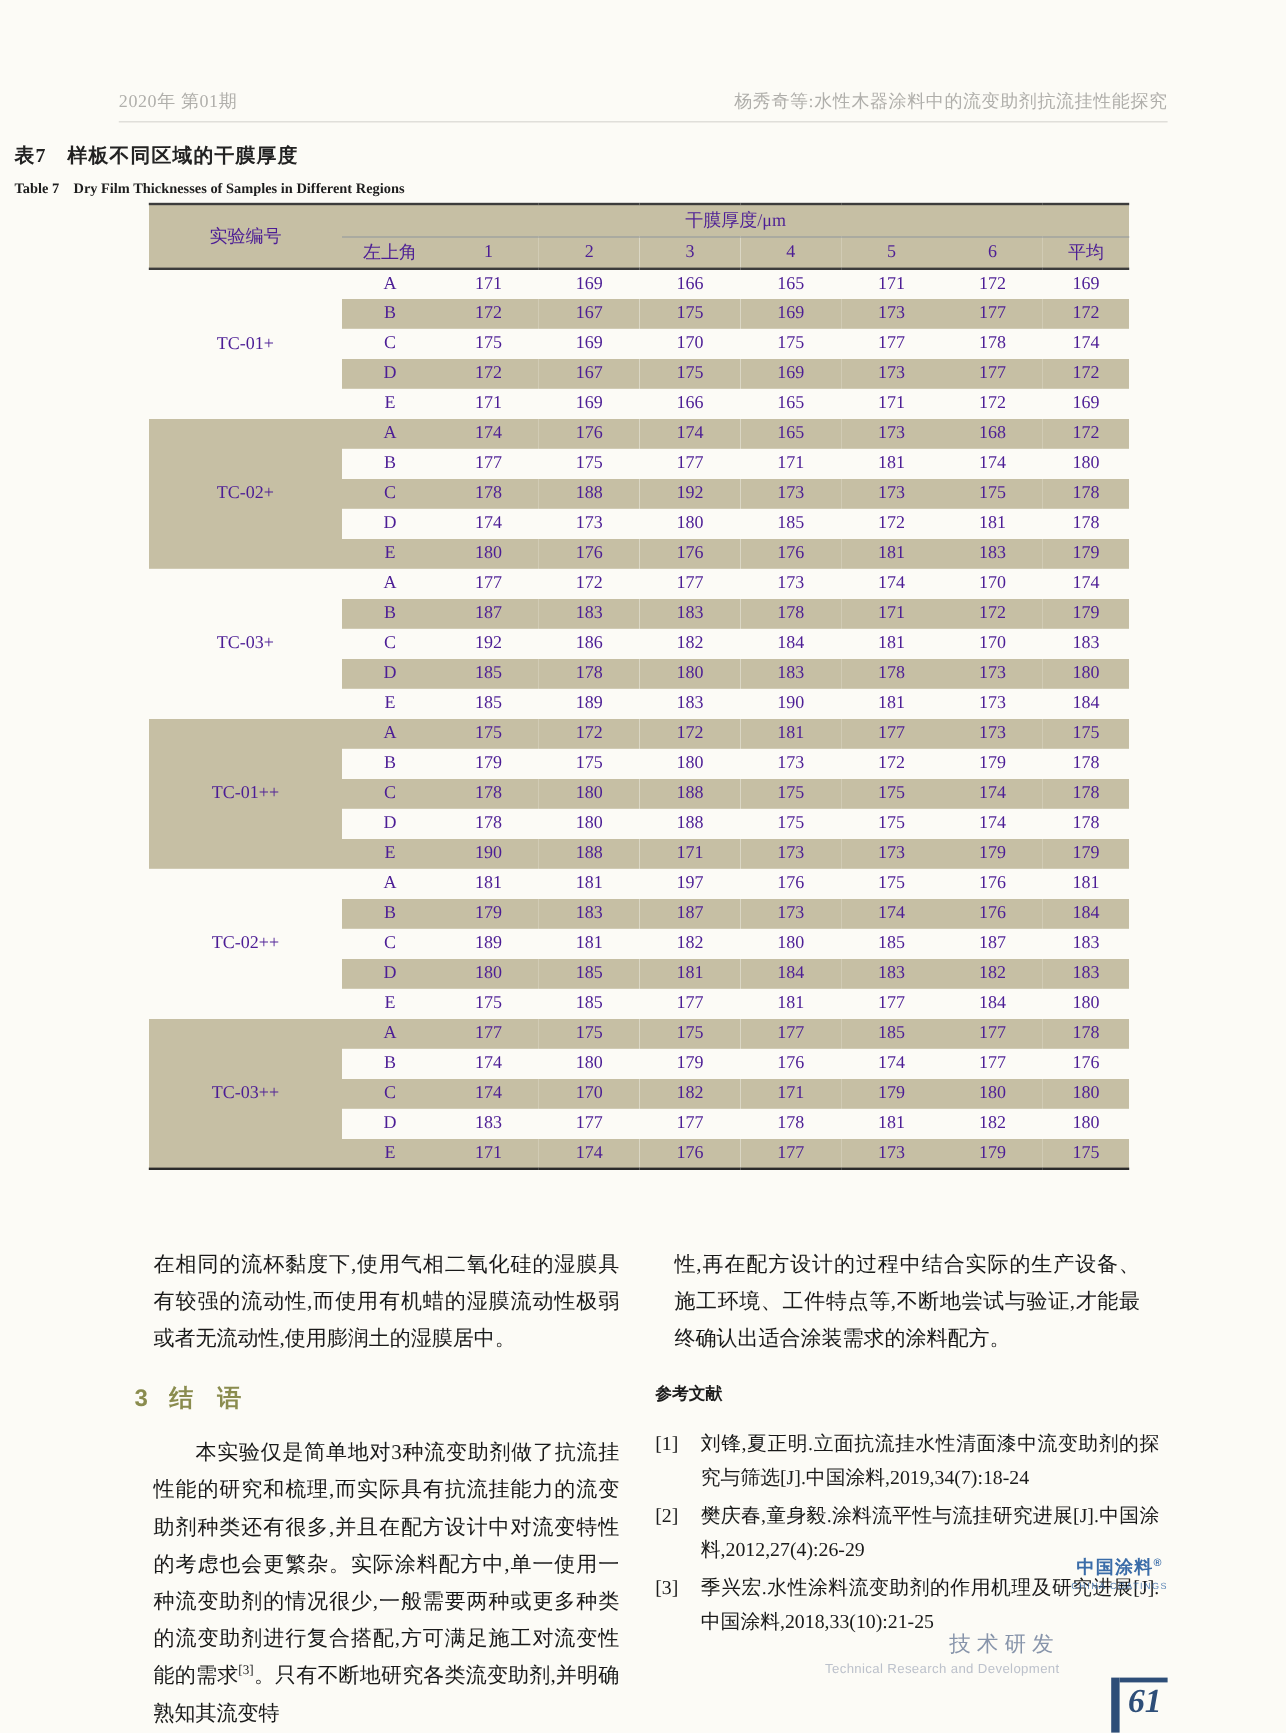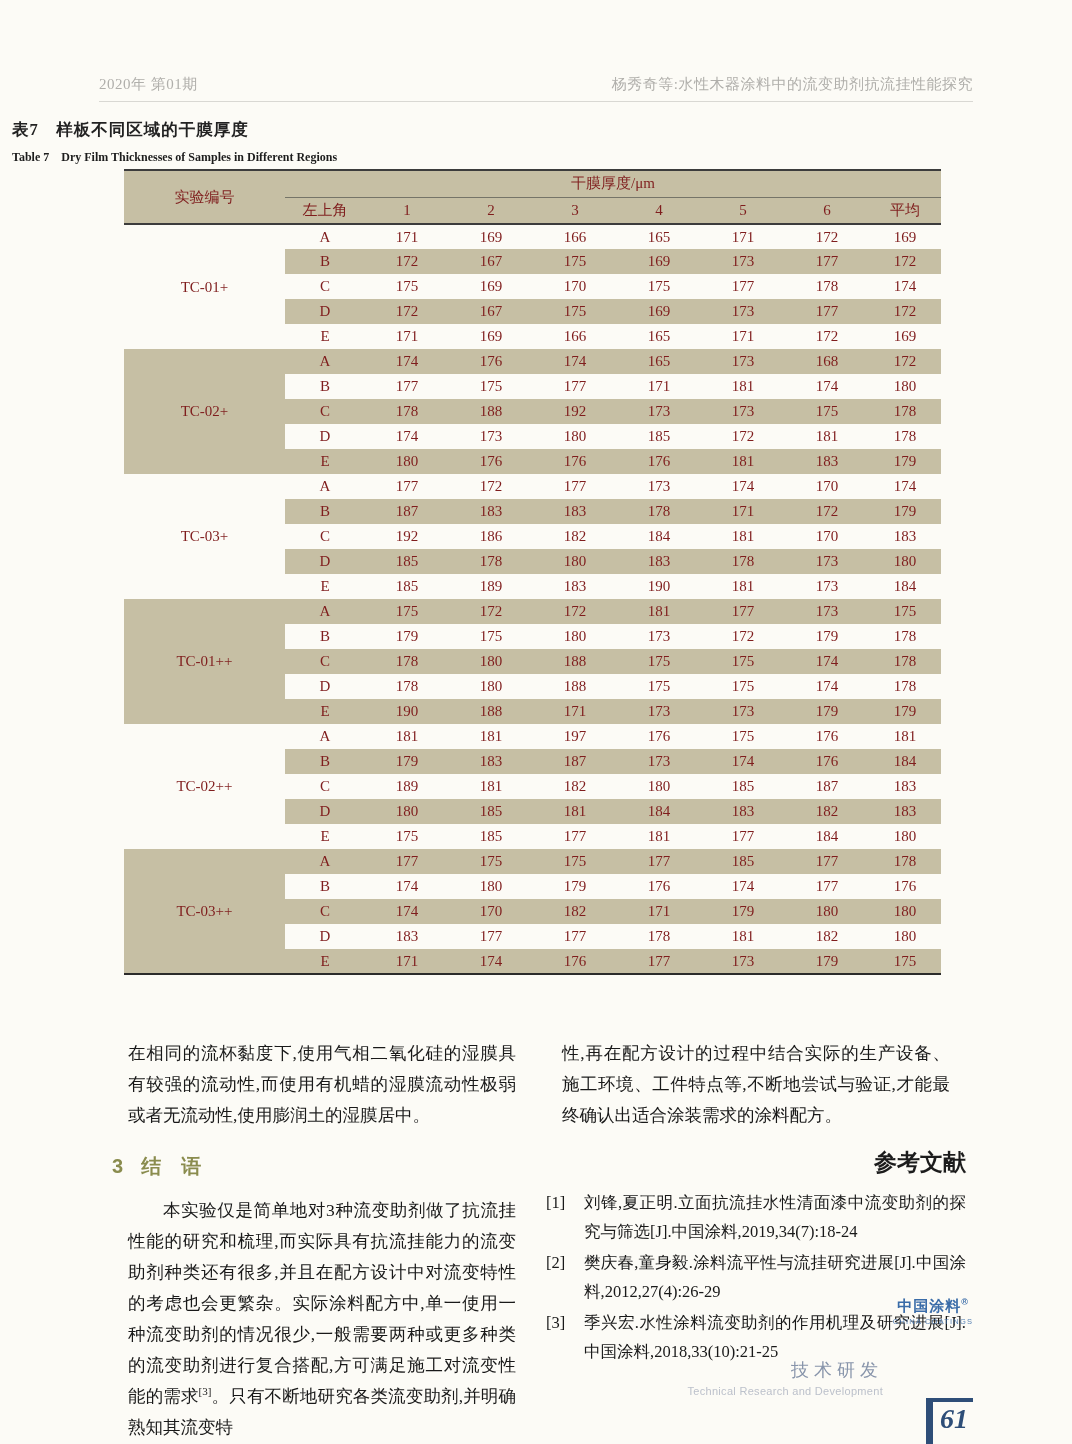--- a/index.html
+++ b/index.html
@@ -26,21 +26,21 @@
     letter-spacing:0.5px;
   }
   
   .captions{position:absolute;top:119px;left:12px;width:100%;}
   .cap-zh{font-size:16.5px;font-weight:bold;color:#222;letter-spacing:1px;}
   .cap-en{font-size:12px;font-weight:bold;color:#1d1d1d;margin-top:8px;}
   
   .table-wrap{position:absolute;left:124px;top:169px;width:817px;}
   table{
     width:100%;border-collapse:collapse;table-layout:fixed;
-    font-size:15px;color:#7f1d1d;
+    font-size:15px;color:#4c1d95;
     border-top:2px solid #3c3c3c;border-bottom:2px solid #2b2b2b;
   }
   col.c-label{width:161px;}
   col.c-corner{width:80px;}
   col.c-num{width:84px;}
   col.c-avg{width:72px;}
   td{text-align:center;vertical-align:middle;overflow:hidden;white-space:nowrap;}
   thead td{background:var(--table-tint);}
   td.corner{border-bottom:2px solid #3c3c3c;}
   td.spanh{height:27px;border-bottom:1px solid #75746а;}
@@ -59,21 +59,21 @@
   .indent{text-indent:2em;}
   sup{font-size:11px;line-height:0;}
   .section-heading{
     margin:22px 0 14px 0;
     color:var(--accent-olive);
     font-family:"Liberation Sans", sans-serif;
     font-size:20px;font-weight:bold;line-height:26px;
   }
   .section-heading .num{margin-right:18px;}
   .refs-title{
-    text-align:right;font-weight:bold;font-size:23px;
+    text-align:left;font-weight:bold;font-size:14px;
     margin:14px 0 10px 0;color:#1c1c1c;
   }
   .ref-list{font-size:16.5px;line-height:29px;}
   .ref{display:flex;margin-bottom:2px;}
   .ref-marker{width:38px;flex:0 0 38px;}
   .ref-text{flex:1;text-align:justify;}
   
   .logo{
     position:absolute;left:888px;top:1297px;width:90px;
     color:var(--brand-blue);text-align:center;

